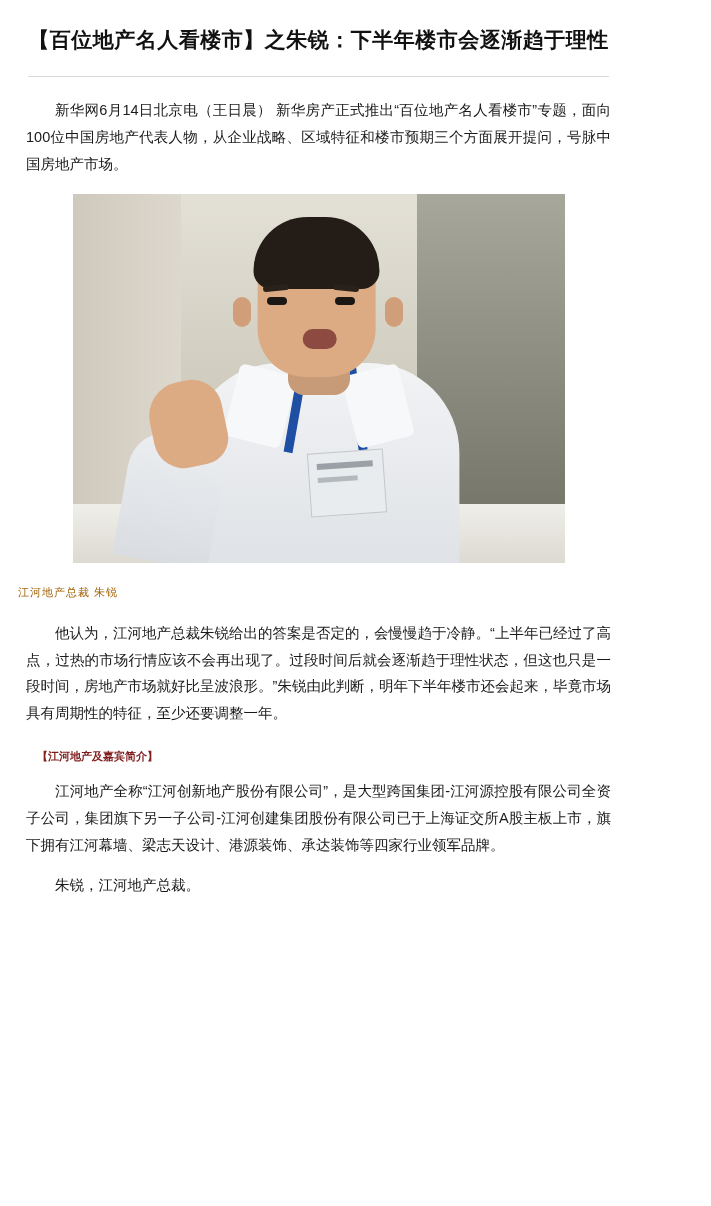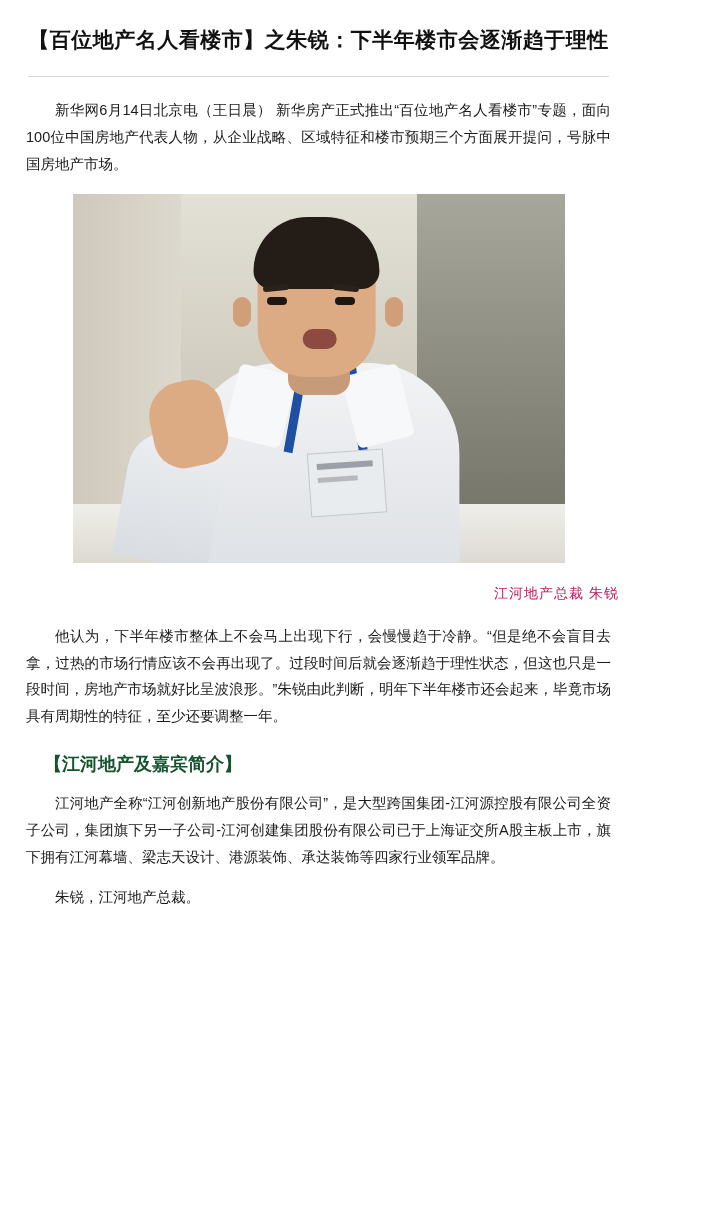--- a/index.html
+++ b/index.html
@@ -166,30 +166,30 @@
   }
   .photo .badge::before {
     content: ""; position: absolute; left: 8px; top: 10px;
     width: 56px; height: 6px; background: #9aa0a5;
   }
   .photo .badge::after {
     content: ""; position: absolute; left: 8px; top: 24px;
     width: 40px; height: 5px; background: #b4b9bd;
   }
   .figure-caption {
-    font-size: 14px;
-    color: #be185d;
-    text-align: right;
+    font-size: 11px;
+    color: #a16207;
+    text-align: left;
     margin: 22px 0 20px 0;
     letter-spacing: 1px;
   }
   .section-heading {
-    font-size: 18px;
+    font-size: 11px;
     font-weight: bold;
-    color: #14532d;
+    color: #7f1d1d;
     margin: 22px 0 14px 0;
     padding: 0 8px;
     text-indent: 1em;
   }
 </style>
 </head>
 <body>
 
 <div class="page">
 
@@ -220,20 +220,20 @@
       <div class="brow-l"></div>
       <div class="brow-r"></div>
       <div class="eye-l"></div>
       <div class="eye-r"></div>
       <div class="mouth"></div>
       <div class="hand"></div>
     </div>
     <div class="figure-caption">江河地产总裁 朱锐</div>
   </div>
 
-  <p class="body-text">他认为，下半年楼市整体上不会马上出现下行，会慢慢趋于冷静。“但是绝不会盲目去拿，过热的市场行情应该不会再出现了。过段时间后就会逐渐趋于理性状态，但这也只是一段时间，房地产市场就好比呈波浪形。”朱锐由此判断，明年下半年楼市还会起来，毕竟市场具有周期性的特征，至少还要调整一年。</p>
+  <p class="body-text">他认为，江河地产总裁朱锐给出的答案是否定的，会慢慢趋于冷静。“上半年已经过了高点，过热的市场行情应该不会再出现了。过段时间后就会逐渐趋于理性状态，但这也只是一段时间，房地产市场就好比呈波浪形。”朱锐由此判断，明年下半年楼市还会起来，毕竟市场具有周期性的特征，至少还要调整一年。</p>
 
   <h2 class="section-heading">【江河地产及嘉宾简介】</h2>
 
   <p class="body-text">江河地产全称“江河创新地产股份有限公司”，是大型跨国集团-江河源控股有限公司全资子公司，集团旗下另一子公司-江河创建集团股份有限公司已于上海证交所A股主板上市，旗下拥有江河幕墙、梁志天设计、港源装饰、承达装饰等四家行业领军品牌。</p>
   <p class="body-text">朱锐，江河地产总裁。</p>
 
 </div>
 
 </body></html>

